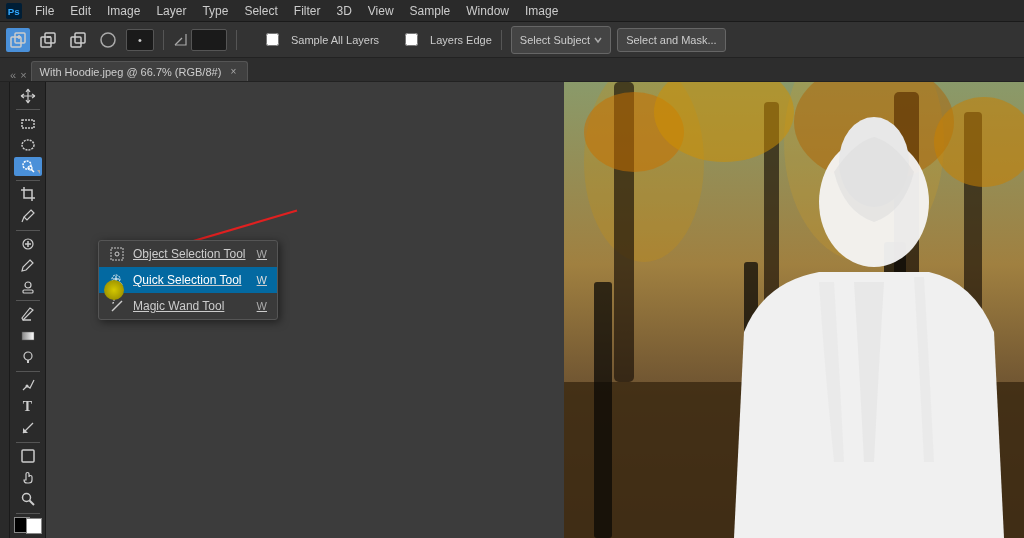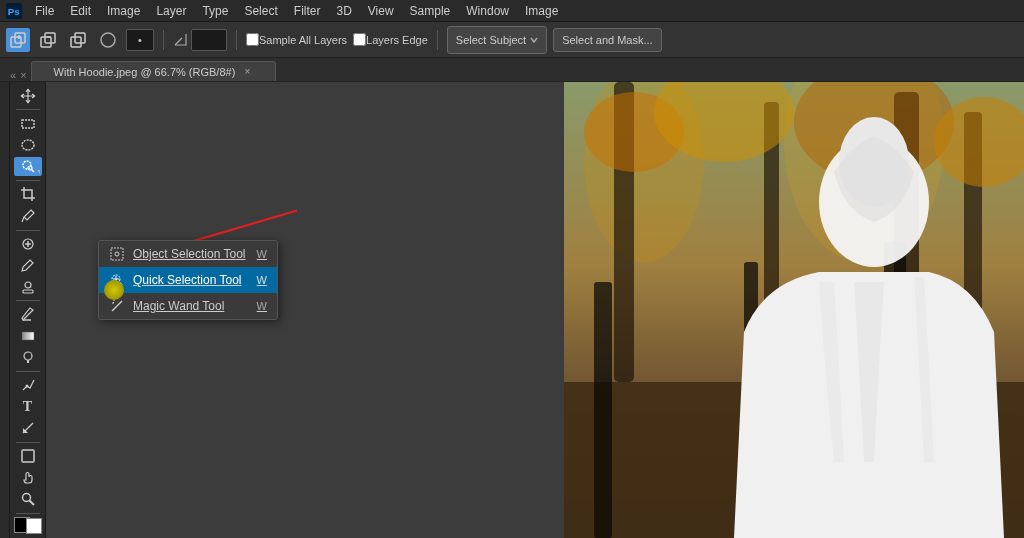--- a/index.html
+++ b/index.html
@@ -80,24 +80,25 @@
       background: #1a1a1a;
       border: 1px solid #555;
       color: #ccc;
       text-align: center;
       font-size: 11px;
       border-radius: 2px;
     }
     .checkbox-label {
       display: flex;
       align-items: center;
-      gap: 0;
-      font-size: 11px;
-      color: #ccc;
-      cursor: pointer;
+      gap: 12px;
+      font-size: 11px;
+      color: #ccc;
+      cursor: pointer;
+      margin-left: 20px;
     }
     .checkbox-label input { cursor: pointer; }
     .options-separator {
       width: 1px;
       height: 20px;
       background: #555;
       margin: 0 3px;
     }
     .select-subject-btn {
       height: 24px;
@@ -130,21 +131,21 @@
       display: flex;
       align-items: flex-end;
       padding-left: 10px;
       border-bottom: 1px solid #222;
     }
     .doc-tab {
       height: 20px;
       background: #404040;
       border: 1px solid #555;
       border-bottom: none;
-      padding: 0 22px;
+      padding: 0 8px;
       font-size: 11px;
       color: #ccc;
       display: flex;
       align-items: center;
       gap: 6px;
       border-radius: 3px 3px 0 0;
     }
     .tab-close {
       width: 12px;
       height: 12px;

